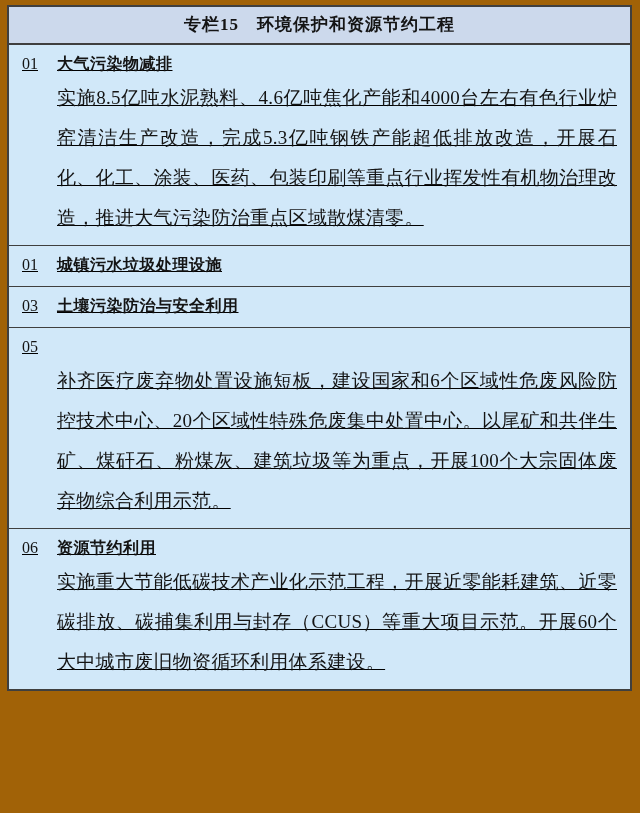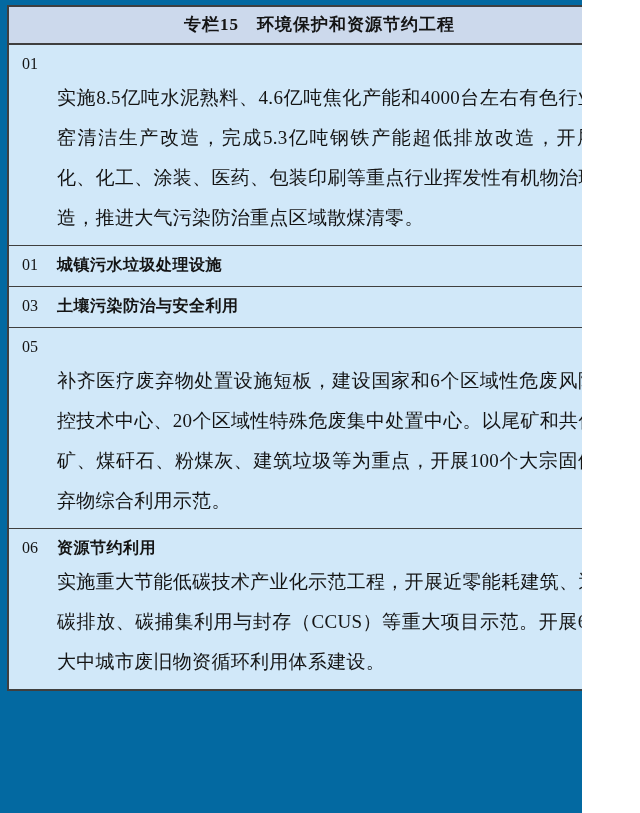--- a/index.html
+++ b/index.html
@@ -2,24 +2,24 @@
 <html style="--header-bg: #ccd9ec; --body-bg: #d1e8f9; --border: #3f3f3f; --text: #141414;"><head>
 <meta charset="utf-8">
 <style>
   html, body {
     margin: 0;
     padding: 0;
     background: #ffffff;
     font-family: "Liberation Serif", "DejaVu Serif", serif;
   }
   .page {
-    width: 582px;
+    width: 640px;
     height: 813px;
     position: relative;
-    background: #0369a1;
+    background: #a16207;
     overflow: hidden;
   }
   .box {
     position: absolute;
     left: 7px;
     top: 5px;
     width: 625px;
     border: 2px solid var(--border, #3f3f3f);
     box-sizing: border-box;
   }
@@ -31,20 +31,21 @@
     font-weight: bold;
     font-size: 17px;
     letter-spacing: 1px;
     color: var(--text, #141414);
   }
   .sections {
     background: var(--body-bg, #d1e8f9);
   }
   .section {
     padding: 4px 0 7px 0;
+    text-decoration: underline;
   }
   .section + .section {
     border-top: 1px solid var(--border, #3f3f3f);
   }
   .section-head {
     display: flex;
     align-items: baseline;
     line-height: 29px;
     color: var(--text, #141414);
   }
@@ -78,20 +79,21 @@
 
     <div class="header">
       <span>专栏15　环境保护和资源节约工程</span>
     </div>
 
     <div class="sections">
 
       <div class="section">
         <div class="section-head">
           <span class="num">01</span>
+          <span class="stitle">大气污染物减排</span>
         </div>
         <p class="body-text">实施8.5亿吨水泥熟料、4.6亿吨焦化产能和4000台左右有色行业炉窑清洁生产改造，完成5.3亿吨钢铁产能超低排放改造，开展石化、化工、涂装、医药、包装印刷等重点行业挥发性有机物治理改造，推进大气污染防治重点区域散煤清零。</p>
       </div>
 
       <div class="section">
         <div class="section-head">
           <span class="num">01</span>
           <span class="stitle">城镇污水垃圾处理设施</span>
         </div>
       </div>

